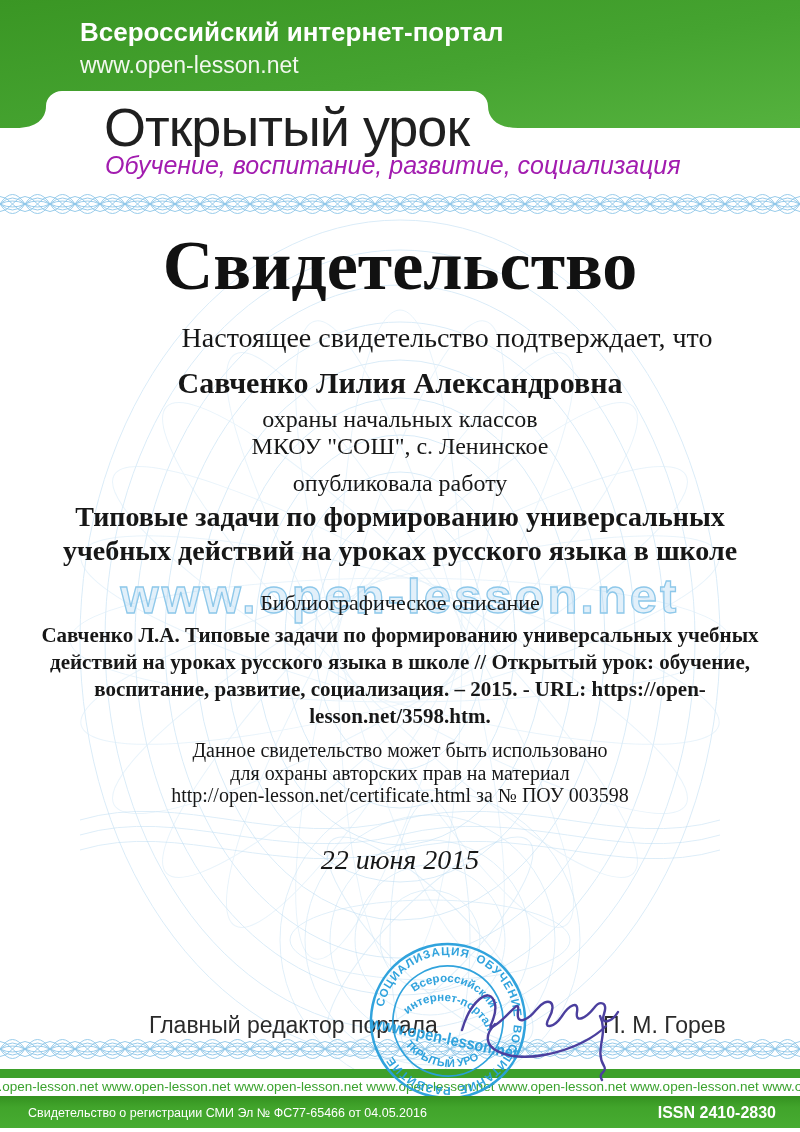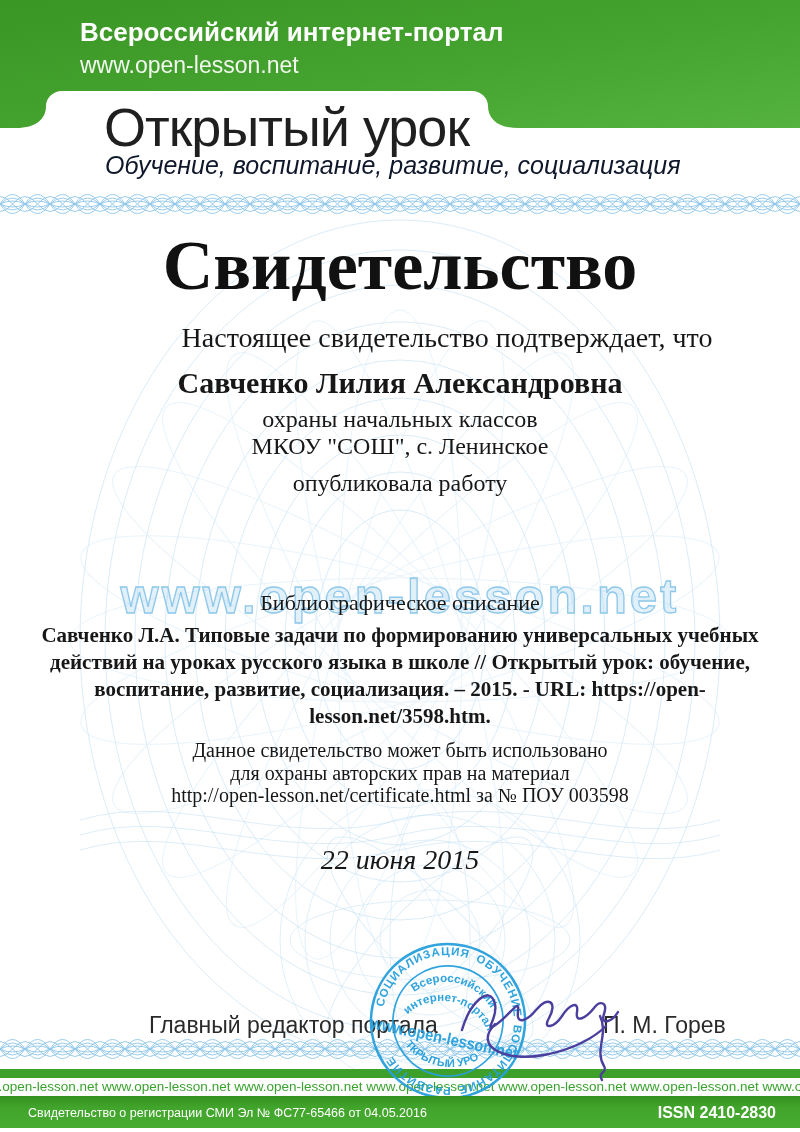--- a/index.html
+++ b/index.html
@@ -12,21 +12,21 @@
   .header-svg{position:absolute;top:0;left:0;z-index:2;}
   .portal-title{position:absolute;top:17px;left:80px;z-index:3;
     font-family:"Liberation Sans",sans-serif;font-weight:bold;font-size:26px;color:#ffffff;}
   .portal-url{position:absolute;top:52px;left:80px;z-index:3;
     font-family:"Liberation Sans",sans-serif;font-size:23px;color:#f2f8ef;}
   .site-name{position:absolute;top:96px;left:104px;z-index:3;
     font-family:"Liberation Sans",sans-serif;font-weight:500;font-size:54px;
     letter-spacing:-1px;color:#1f1f1f;}
   .site-tagline{position:absolute;top:151px;left:105px;z-index:3;
     font-family:"Liberation Sans",sans-serif;font-style:italic;font-weight:500;
-    font-size:25px;color:#0f172a;}
+    font-size:25px;color:#a21caf;}
   
   .rosette{position:absolute;top:190px;left:0;z-index:0;}
   .band{position:absolute;left:0;z-index:1;}
   .band-top{top:191px;}
   .band-bottom{top:1036px;}
   .watermark{position:absolute;top:568px;left:0;width:100%;text-align:center;z-index:1;
     font-family:"Liberation Sans",sans-serif;font-weight:bold;font-size:49px;letter-spacing:3px;
     color:rgba(158,206,238,0.30);-webkit-text-stroke:1.3px #8ec8ea;}
   
   .ctext{position:absolute;left:0;width:100%;text-align:center;z-index:2;}
@@ -149,20 +149,21 @@
   <svg class="band band-bottom" width="800" height="26" viewBox="0 0 800 26">
     <rect width="800" height="26" fill="url(#braid)"></rect>
   </svg>
 
   <div class="ctext cert-title">Свидетельство</div>
   <div class="ctext confirm-line">Настоящее свидетельство подтверждает, что</div>
   <div class="ctext recipient-name">Савченко Лилия Александровна</div>
   <div class="ctext recipient-role">охраны начальных классов</div>
   <div class="ctext recipient-school">МКОУ "СОШ", с. Ленинское</div>
   <div class="ctext action-line">опубликовала работу</div>
+  <div class="ctext work-title">Типовые задачи по формированию универсальных учебных действий на уроках русского языка в школе</div>
   <div class="ctext bib-heading">Библиографическое описание</div>
   <div class="ctext bib-citation">Савченко Л.А. Типовые задачи по формированию универсальных учебных действий на уроках русского языка в школе // Открытый урок: обучение, воспитание, развитие, социализация. – 2015. - URL: https://open-lesson.net/3598.htm.</div>
   <div class="ctext usage-block">
     <div>Данное свидетельство может быть использовано</div>
     <div>для охраны авторских прав на материал</div>
     <div>http://open-lesson.net/certificate.html за № ПОУ 003598</div>
   </div>
   <div class="ctext issue-date">22 июня 2015</div>
 
   <div class="editor-label">Главный редактор портала</div>

